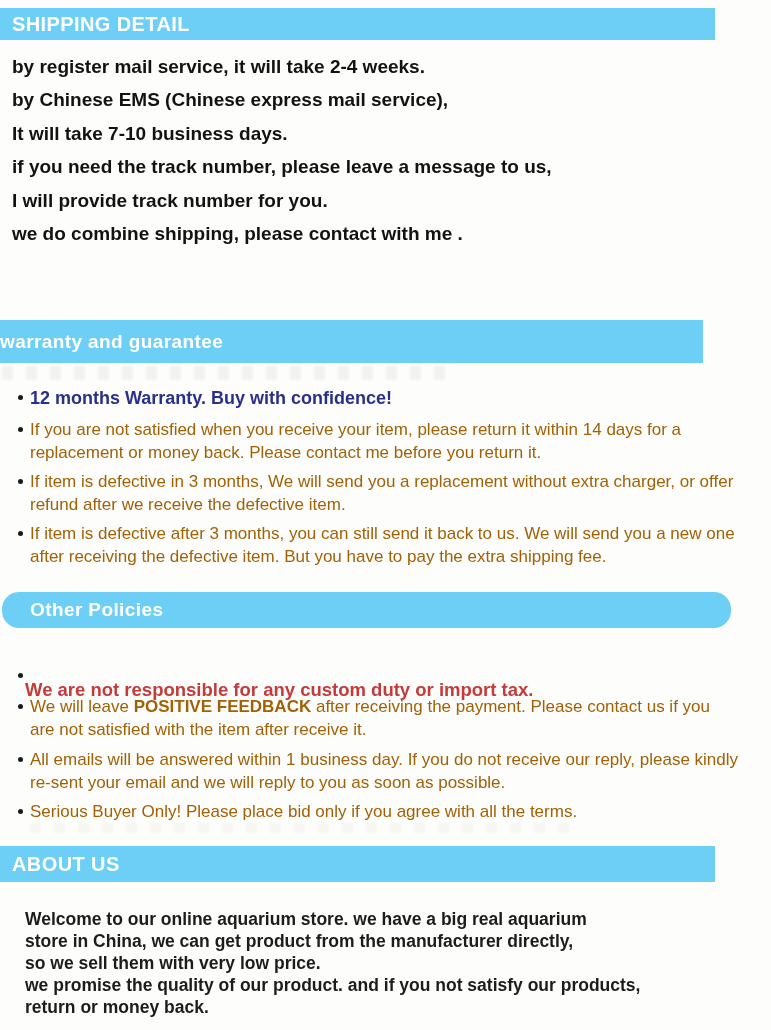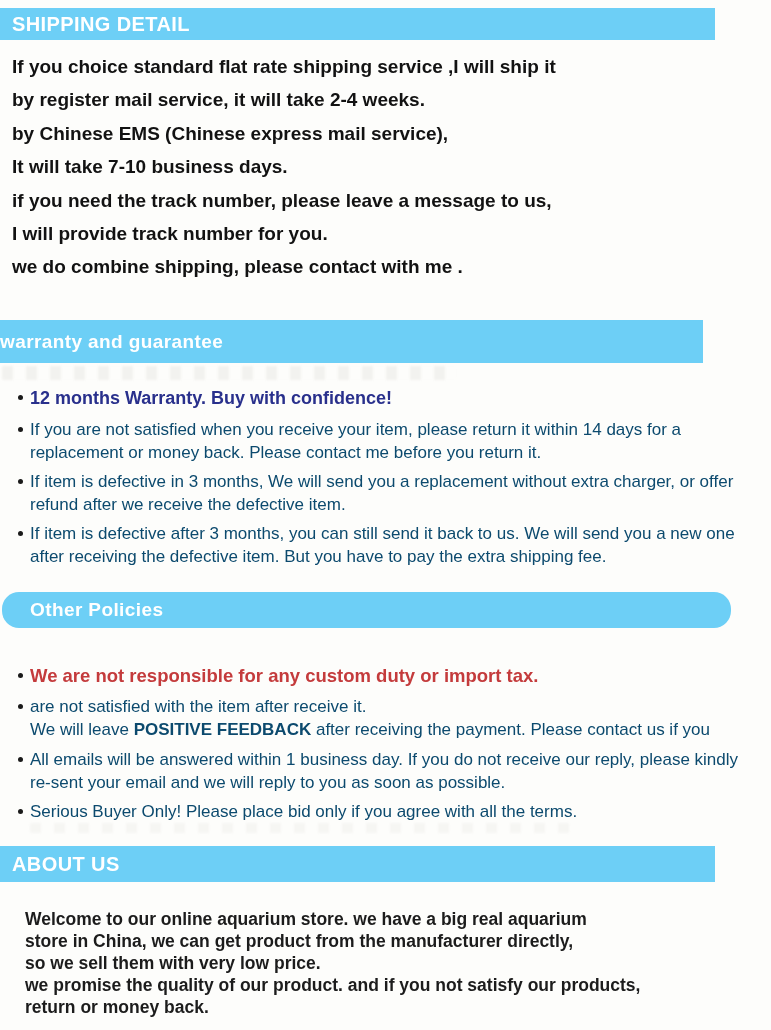--- a/index.html
+++ b/index.html
@@ -23,31 +23,31 @@
   
   #shipping-text {
     position:absolute; left:12px; top:50px;
     font-size:19px; font-weight:bold; color:#121212;
     line-height:33.4px; white-space:nowrap;
   }
 
   
   .bullet { position:absolute; left:18px; display:flex; align-items:flex-start;justify-content:center; }
   .dot { width:5px; height:5px; border-radius:50%; background:#1a1a1a; margin-top:9px; flex:none; }
-  .btxt { margin-left:7px; font-size:17px; color:#0c4a6e; line-height:23px; white-space:nowrap; }
+  .btxt { margin-left:7px; font-size:17px; color:#a16207; line-height:23px; white-space:nowrap; }
   .btxt.navy { color:#29308c; font-weight:bold; font-size:18px; line-height:24px; }
   .btxt.red  { color:#c43b3c; font-weight:bold; font-size:18.5px; line-height:24px; }
   .btxt b { font-weight:bold; }
 
   #w-bullet-1 { top:386px; }
   #w-bullet-2 { top:418px; }
   #w-bullet-3 { top:470px; }
   #w-bullet-4 { top:522px; }
 
-  #p-bullet-1 { top:664px; }
+  #p-bullet-1 { top:664px;flex-direction:column; }
   #p-bullet-2 { top:695px; }
   #p-bullet-3 { top:748px; }
   #p-bullet-4 { top:800px; }
 
   
   #about-text {
     position:absolute; left:25px; top:909px;
     font-size:17.5px; font-weight:bold; color:#1c1c1c;
     line-height:21.9px; white-space:nowrap;
   }
@@ -65,21 +65,20 @@
 </head>
 <body>
 
 <div id="canvas">
 
   <div class="bar" id="bar-shipping">
     <span>SHIPPING DETAIL</span>
   </div>
 
   <div id="shipping-text">
-    <div>If you choice standard flat rate shipping service ,I will ship it</div>
     <div>by register mail service, it will take 2-4 weeks.</div>
     <div>by Chinese EMS (Chinese express mail service),</div>
     <div>It will take 7-10 business days.</div>
     <div>if you need the track number, please leave a message to us,</div>
     <div>I will provide track number for you.</div>
     <div>we do combine shipping, please contact with me .</div>
   </div>
 
   <div class="bar" id="bar-warranty">
     <span>warranty and guarantee</span>
@@ -125,24 +124,24 @@
   <div class="bullet" id="p-bullet-1">
     <span class="dot"></span>
     <div class="btxt red">
       <div>We are not responsible for any custom duty or import tax.</div>
     </div>
   </div>
 
   <div class="bullet" id="p-bullet-2">
     <span class="dot"></span>
     <div class="btxt">
-      <div>are not satisfied with the item after receive it.</div>
       <div>
         <span>We will leave </span><b>POSITIVE FEEDBACK</b><span> after receiving the payment. Please contact us if you</span>
       </div>
+      <div>are not satisfied with the item after receive it.</div>
     </div>
   </div>
 
   <div class="bullet" id="p-bullet-3">
     <span class="dot"></span>
     <div class="btxt">
       <div>All emails will be answered within 1 business day. If you do not receive our reply, please kindly</div>
       <div>re-sent your email and we will reply to you as soon as possible.</div>
     </div>
   </div>

